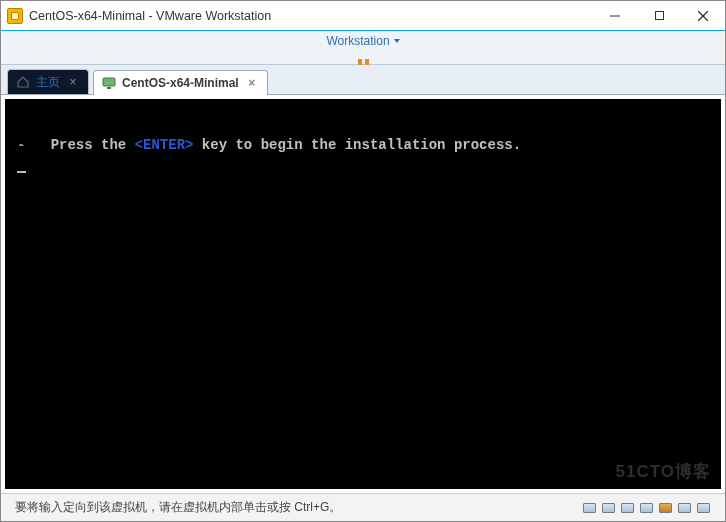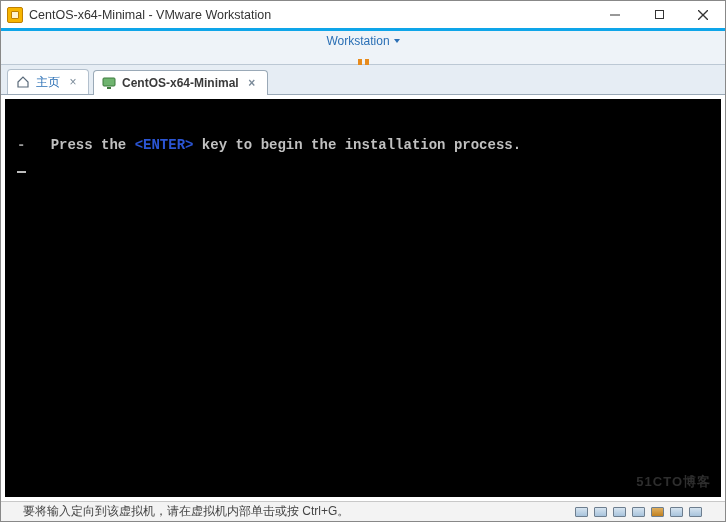--- a/index.html
+++ b/index.html
@@ -14,21 +14,21 @@
       display: flex;
       flex-direction: column;
     }
     
     .titlebar {
       height: 30px;
       background: #fff;
       display: flex;
       align-items: center;
       padding: 0 0 0 6px;
-      border-bottom: 3px solid #0ea5e9;
+      border-bottom: 1px solid #0ea5e9;
     }
     .titlebar .app-icon {
       width: 16px; height: 16px;
       background: #f7b500;
       border: 1px solid #c08000;
       border-radius: 2px;
       margin-right: 6px;
       position: relative;
     }
     .titlebar .app-icon::after {
@@ -86,21 +86,21 @@
       height: 30px;
       background: #e6edf4;
       display: flex;
       align-items: flex-end;
       padding: 0 6px;
       gap: 4px;
       border-bottom: 1px solid #9aa9b7;
     }
     .tab {
       height: 25px;
-      background: #ffffff;
+      background: #0f172a;
       border: 1px solid #b3c0cd;
       border-bottom: none;
       border-radius: 4px 4px 0 0;
       display: flex; align-items: center; gap: 6px;
       padding: 0 8px;
       color: #2a6fb5;
       font-size: 12px;
       position: relative;
     }
     .tab.active {
@@ -143,30 +143,30 @@
       display: inline-block;
       width: 9px; height: 2px;
       background: #bdbdbd;
       margin-top: 18px;
     }
     .watermark {
       position: absolute;
       right: 10px; bottom: 6px;
       color: #2e2e2e;
       font-family: sans-serif;
-      font-size: 13px;
+      font-size: 17px;
       letter-spacing: 1px;
     }
     
     .statusbar {
-      height: 20px;
+      height: 28px;
       background: #f3f3f3;
       border-top: 1px solid #c8c8c8;
       display: flex; align-items: center;
-      padding: 0 22px;
+      padding: 0 14px;
       color: #444;
       font-size: 12px;
       gap: 6px;
     }
     .statusbar .msg { flex: 1; }
     .status-icons { display: flex; gap: 3px; align-items: center; }
     .sicon {
       width: 16px; height: 14px;
       display: flex; align-items: center; justify-content: center;
     }

